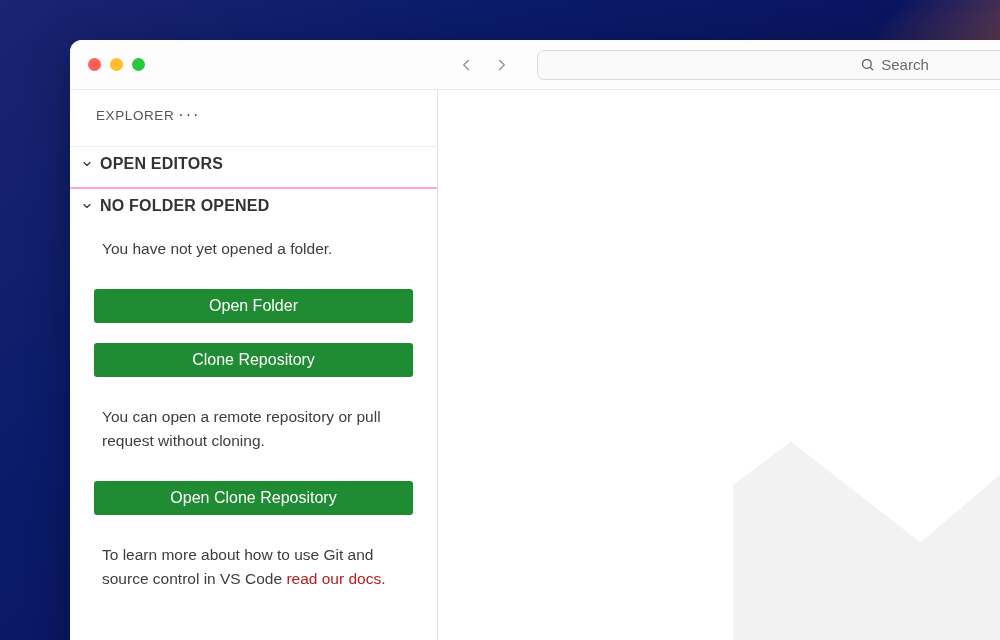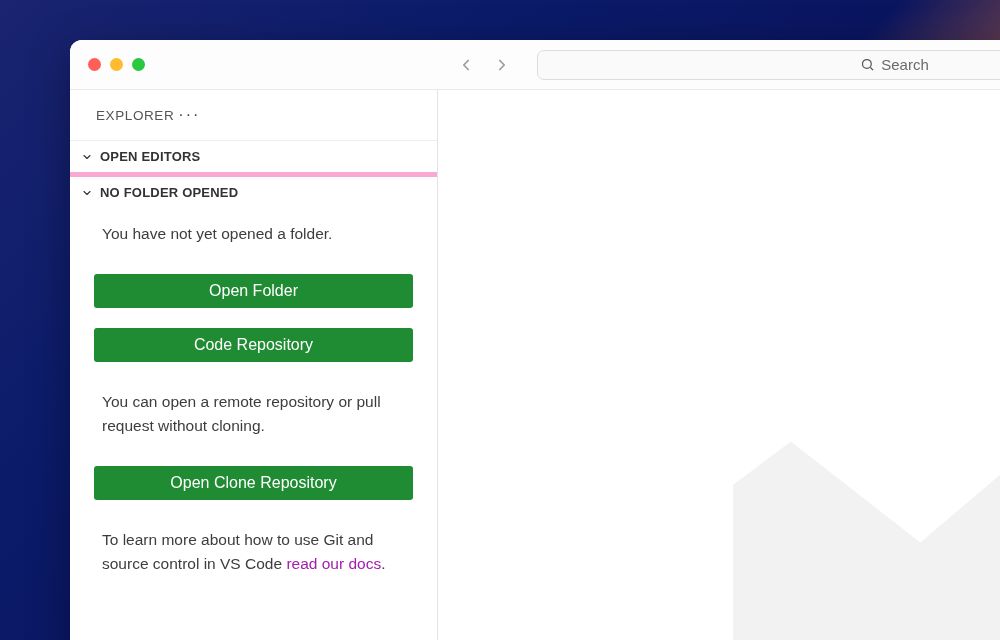--- a/index.html
+++ b/index.html
@@ -69,25 +69,26 @@
     padding: 0 22px 0 26px;
   }
   .sidebar-title { font-size: 13.5px; letter-spacing: 0.6px; color:#555; }
   .more-icon { color:#444; font-size:16px; letter-spacing:2px; cursor:pointer; padding:4px; line-height:1; }
   .section-row {
     display:flex;
     align-items:center;
     gap:6px;
     padding: 8px 10px;
     border-top: 1px solid #eee;
-    font-size: 13px;
+    font-size: 16px;
     font-weight: 700;
     color:#333;
     cursor:pointer;
     letter-spacing: .2px;
+    margin-top: 6px;
   }
   .section-row:first-of-type { border-top: none; }
   .chev { width:14px; height:14px; display:inline-flex; align-items:center; justify-content:center;}
   .chev svg { width:12px; height:12px; stroke:#333; fill:none; stroke-width:2.2; stroke-linecap:round; stroke-linejoin:round;}
   .panel {
     padding: 6px 24px 20px 24px;
     display:flex;
     flex-direction:column;
     gap: 20px;
     color:#3d3d3d;
@@ -99,21 +100,21 @@
     background:#1f8b32;
     color:#fff;
     border:none;
     border-radius:3px;
     height:34px;
     font-size:16px;
     font-weight:500;
     cursor:pointer;
     width:100%;
   }
-  .link { color:#a21caf; text-decoration:none; cursor:pointer; }
+  .link { color:#b91c1c; text-decoration:none; cursor:pointer; }
   .editor {
     flex:1;
     position:relative;
     background:#ffffff;
   }
   .watermark {
     position:absolute;
     right:-140px;
     bottom:-120px;
     width:720px;
@@ -167,34 +168,34 @@
 
       <div class="section-row">
         <span class="chev">
           <svg viewBox="0 0 24 24">
               <path d="M6 9l6 6 6-6"></path>
             </svg>
         </span>
         <span>OPEN EDITORS</span>
       </div>
 
-      <div class="section-row" style="border-top:5px solid #f9a8d4;">
+      <div class="section-row" style="border-top:2px solid #f9a8d4;">
         <span class="chev">
           <svg viewBox="0 0 24 24">
               <path d="M6 9l6 6 6-6"></path>
             </svg>
         </span>
         <span>NO FOLDER OPENED</span>
       </div>
 
       <div class="panel">
         <p>You have not yet opened a folder.</p>
         <button class="btn">Open Folder</button>
 
-        <button class="btn">Code Repository</button>
+        <button class="btn">Clone Repository</button>
 
         <p>You can open a remote repository or pull request without cloning.</p>
         <button class="btn">Open Clone Repository</button>
 
         <p>
           <span>To learn more about how to use Git and source control in VS Code </span><a class="link">read our docs</a><span>.</span>
         </p>
       </div>
     </div>
 

